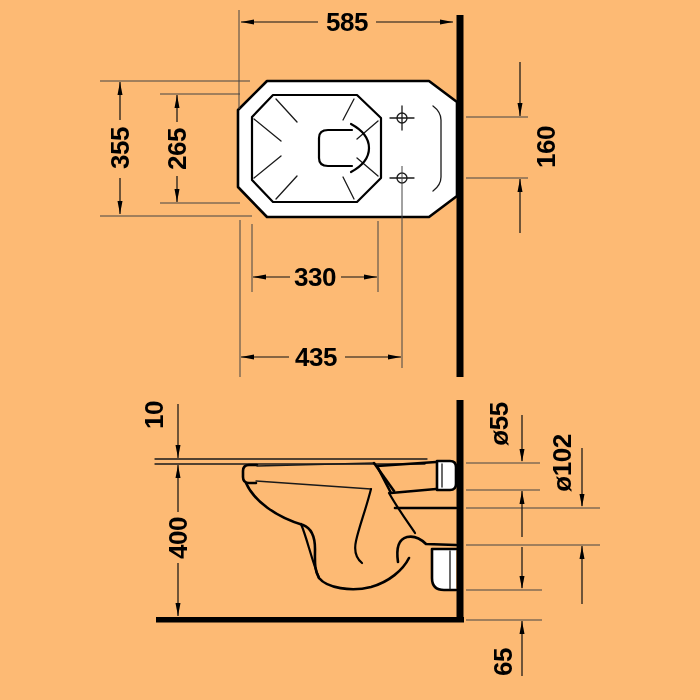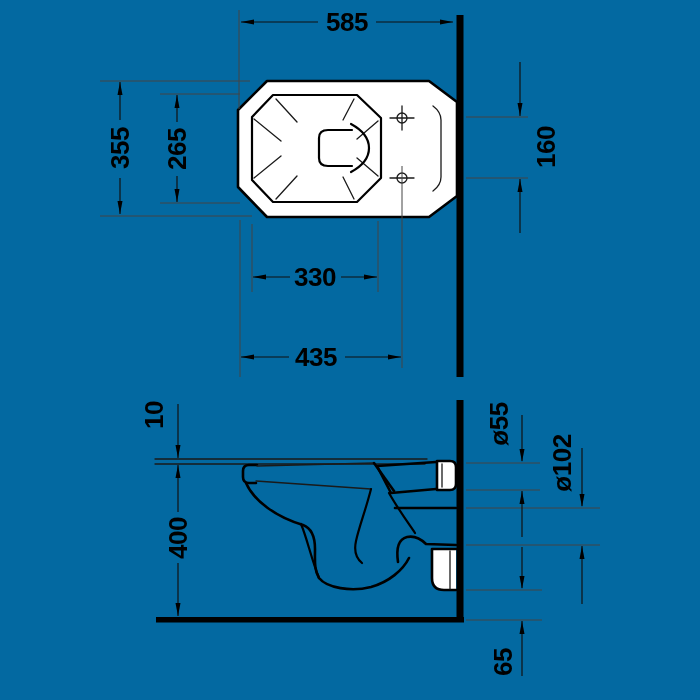--- a/index.html
+++ b/index.html
@@ -1,19 +1,19 @@
 <!DOCTYPE html>
 <html><head>
 <meta charset="utf-8">
 <style>
   html,body{margin:0;padding:0;background:#ffffff;}
   .canvas{
     position:relative;
     width:700px;height:700px;
-    background:#0369a1;
+    background:#fdba74;
     font-family:"Liberation Sans", sans-serif;
   }
   svg{display:block;}
   text{
     font-family:"Liberation Sans", sans-serif;
     font-weight:bold;
     font-size:26px;
     fill:#000000;
     letter-spacing:-0.5px;
   }

